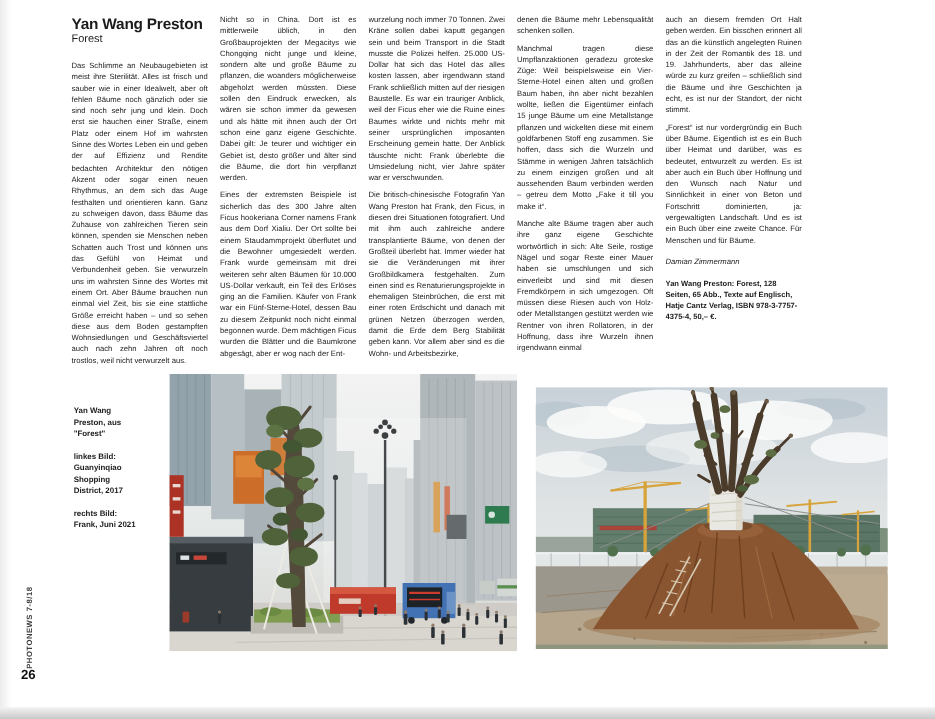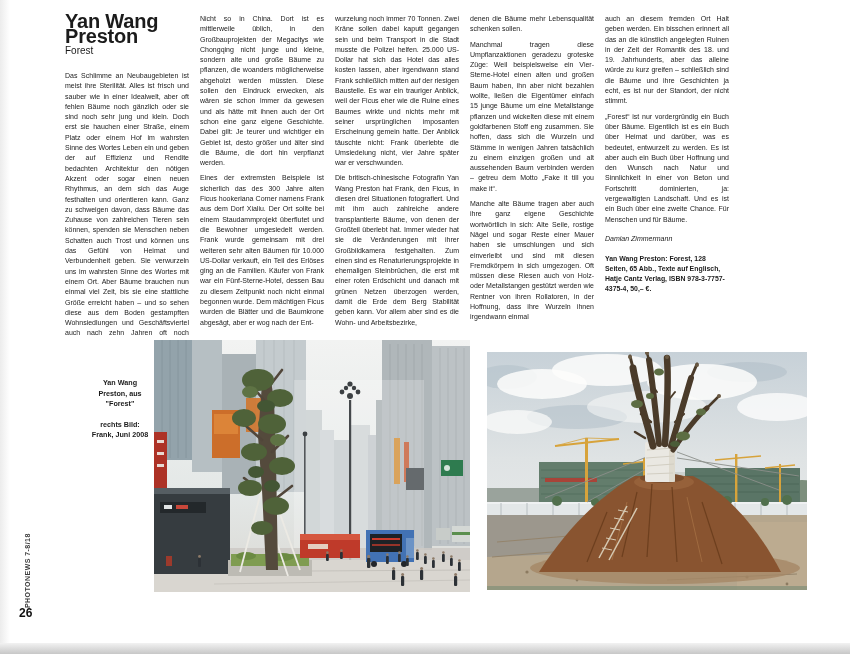--- a/index.html
+++ b/index.html
@@ -19,29 +19,29 @@
     font-size:7px;font-weight:bold;letter-spacing:.45px;color:#3d3d3d;
     white-space:nowrap;
   }
   .pagenum{position:absolute;left:19px;top:606px;font-size:12px;font-weight:bold;color:#101010;}
   .col{
     position:absolute;top:14px;width:124px;height:326px;overflow:hidden;
     text-align:justify;font-size:7px;line-height:10.3px;
   }
   .col1{left:65px;} .col2{left:200px;} .col3{left:335px;} .col4{left:470px;}
   .col5{left:605px;height:340px;}
-  .col h1{font-size:20px;line-height:15px;margin:0;letter-spacing:-.2px;font-weight:bold;text-align:left;}
+  .col h1{font-size:14px;line-height:15px;margin:0;letter-spacing:-.2px;font-weight:bold;text-align:left;}
   .col h2{font-size:10px;line-height:11px;margin:1px 0 15px;font-weight:normal;text-align:left;}
   .col p{margin:0 0 5px;}
   .col p:last-child{margin-bottom:0;}
   .author{font-style:italic;margin-top:9px !important;text-align:left;}
   .bookinfo{font-weight:bold;margin-top:10px !important;font-size:6.9px;line-height:9.9px;text-align:left;}
   .captions{
-    position:absolute;left:65px;top:366px;width:86px;margin:12px;
-    text-align:center;font-weight:bold;font-size:7.2px;line-height:10.5px;
+    position:absolute;left:65px;top:366px;width:86px;margin:2px;
+    text-align:left;font-weight:bold;font-size:7.2px;line-height:10.5px;
   }
   .captions p{margin:0 0 10px;white-space:pre-line;}
   figure.photo{position:absolute;margin:0;padding:0;}
   .photo-left{left:154px;top:340px;width:316px;height:252px;}
   .photo-right{left:487px;top:352px;width:320px;height:238px;}
   figure.photo svg{display:block;width:100%;height:100%;}
 </style>
 </head>
 <body>
 
@@ -77,22 +77,26 @@
   <p>auch an diesem fremden Ort Halt geben werden. Ein bisschen erinnert all das an die künstlich angelegten Ruinen in der Zeit der Romantik des 18. und 19. Jahrhunderts, aber das alleine würde zu kurz greifen – schließlich sind die Bäume und ihre Geschichten ja echt, es ist nur der Standort, der nicht stimmt.</p>
   <p>„Forest“ ist nur vordergründig ein Buch über Bäume. Eigentlich ist es ein Buch über Heimat und darüber, was es bedeutet, entwurzelt zu werden. Es ist aber auch ein Buch über Hoffnung und den Wunsch nach Natur und Sinnlichkeit in einer von Beton und Fortschritt dominierten, ja: vergewaltigten Landschaft. Und es ist ein Buch über eine zweite Chance. Für Menschen und für Bäume.</p>
   <p class="author">Damian Zimmermann</p>
   <p class="bookinfo">Yan Wang Preston: Forest, 128 Seiten, 65 Abb., Texte auf Englisch, Hatje Cantz Verlag, ISBN 978-3-7757-4375-4, 50,– €.</p>
 </section>
 
 <aside class="captions">
   <p>Yan Wang
 Preston, aus
 "Forest"</p>
+  <p>linkes Bild:
+Guanyinqiao
+Shopping
+District, 2017</p>
   <p>rechts Bild:
-Frank, Juni 2008</p>
+Frank, Juni 2021</p>
 </aside>
 
 <figure class="photo photo-left">
 <svg viewBox="0 0 316 252" preserveAspectRatio="none">
   <defs>
     <linearGradient id="gSkyL" x1="0" y1="0" x2="0" y2="1">
       <stop offset="0" stop-color="#f2f3f2"></stop>
           <stop offset=".6" stop-color="#e4e8e7"></stop>
           <stop offset="1" stop-color="#d9d8d3"></stop>
     </linearGradient>

